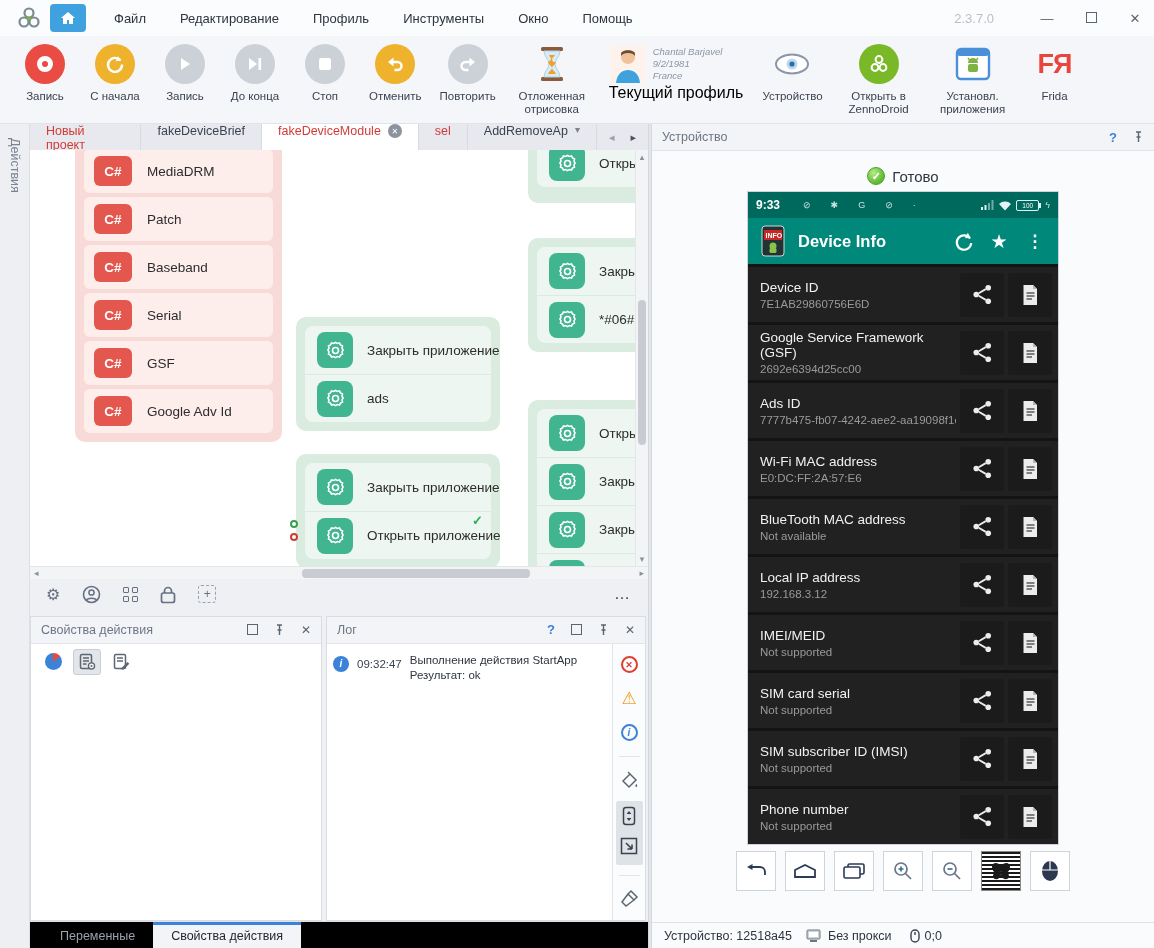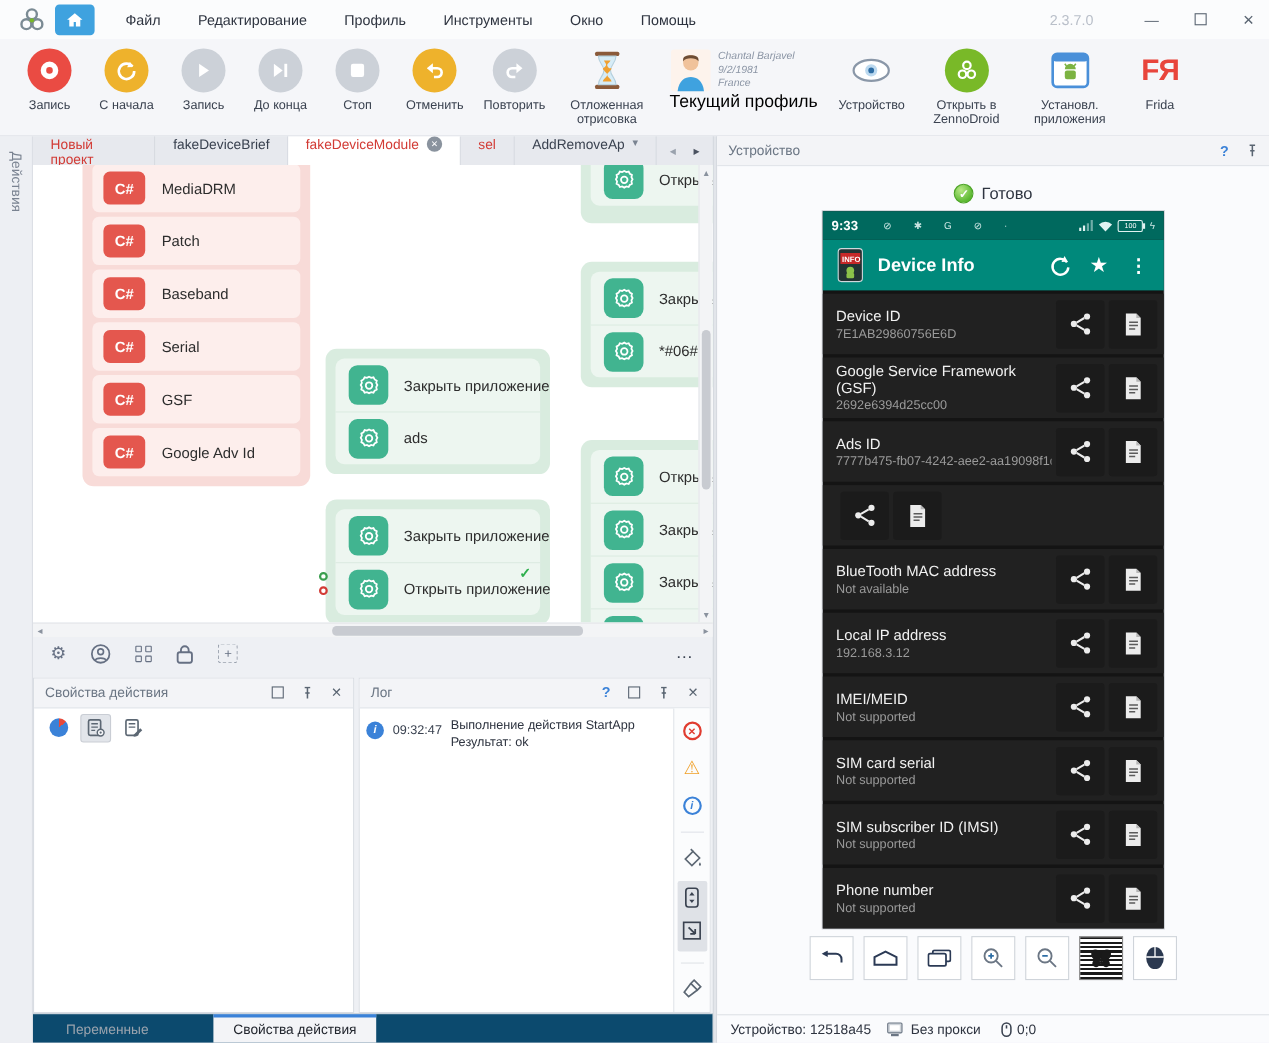--- a/index.html
+++ b/index.html
@@ -107,21 +107,21 @@
   .log-msg { line-height:1.35; padding-top:1px; }
   .log-strip { width:33px; border-left:1px solid #e2e5ea; background:#fbfcfd; display:flex; flex-direction:column; align-items:center; padding-top:8px; }
   .ls-ic { width:27px; height:26px; display:flex; align-items:center; justify-content:center; margin-bottom:8px; }
   .ls-hl { background:#dfe2e7; border-radius:2px; margin-bottom:8px; padding:2px 0; }
   .ls-hl .ls-ic { margin-bottom:4px; }
   .ls-div { width:21px; border-top:1px solid #e0e3e8; margin:2px 0 10px; }
   .err-circ { width:17px; height:17px; border:2px solid #e03c30; border-radius:50%; color:#e03c30; font-size:9px; font-weight:bold; display:flex; align-items:center; justify-content:center; }
   .warn-tri { color:#f0a028; font-size:17px; }
   .info-circ { width:17px; height:17px; border:2px solid #3b82d8; border-radius:50%; color:#3b82d8; font-size:10px; font-weight:bold; font-style:italic; display:flex; align-items:center; justify-content:center; }
 
-  .bottom-tabs { height:30px; background:#0c4a6e; border-top:1px solid #dfe2e7; display:flex; padding-left:12px; font-size:12.5px;gap:41px; }
+  .bottom-tabs { height:30px; background:#000000; border-top:1px solid #dfe2e7; display:flex; padding-left:12px; font-size:12.5px; }
   .btab { display:flex; align-items:center; padding:0 18px; color:#9aa3ad; border-top:3px solid transparent; }
   .btab.active { color:#22262e; border-top-color:#3b82d8; background:#f3f4f7; }
 
   
   .device-panel { flex:1; background:#fafbfd; display:flex; flex-direction:column; }
   .dp-body { flex:1; display:flex; flex-direction:column; align-items:center; }
   .ready { margin-top:16px; display:flex; align-items:center; gap:7px; font-size:15px; color:#2e3440; }
   .ready-ic { width:18px; height:18px; border-radius:50%; background:radial-gradient(circle at 35% 30%, #b8e986, #5cb832 70%); color:#fff; font-size:11px; font-weight:bold; display:flex; align-items:center; justify-content:center; border:1px solid #4ca326; }
 
   .screen { width:310px; margin-top:7px; background:#141414; box-shadow:0 0 0 1px #cfd3d9; display:flex; flex-direction:column; }
@@ -750,20 +750,24 @@
                 </span>
                 <span class="dbtn">
                   <svg viewBox="0 0 24 24" width="24" height="24">
                     <path d="M5.5 2h9.5l4 4v16H5.5z" fill="#ececec"></path>
                     <path d="M15 2l4 4h-4z" fill="#b5b5b5"></path>
                     <path d="M8.5 10h8M8.5 13h8M8.5 16h5.5" stroke="#5a5a5a" stroke-width="1.4"></path>
                   </svg>
                 </span>
               </div>
               <div class="drow">
+                <div class="txt">
+                  <div class="t1">Wi-Fi MAC address</div>
+                  <div class="t2">E0:DC:FF:2A:57:E6</div>
+                </div>
                 <span class="dbtn">
                   <svg viewBox="0 0 24 24" width="25" height="25">
                     <circle cx="17.5" cy="5.5" r="2.7" fill="#ececec"></circle>
                     <circle cx="6" cy="12" r="2.7" fill="#ececec"></circle>
                     <circle cx="17.5" cy="18.5" r="2.7" fill="#ececec"></circle>
                     <path d="M8.4 10.8l6.7-4M8.4 13.2l6.7 4" stroke="#ececec" stroke-width="1.8"></path>
                   </svg>
                 </span>
                 <span class="dbtn">
                   <svg viewBox="0 0 24 24" width="24" height="24">

